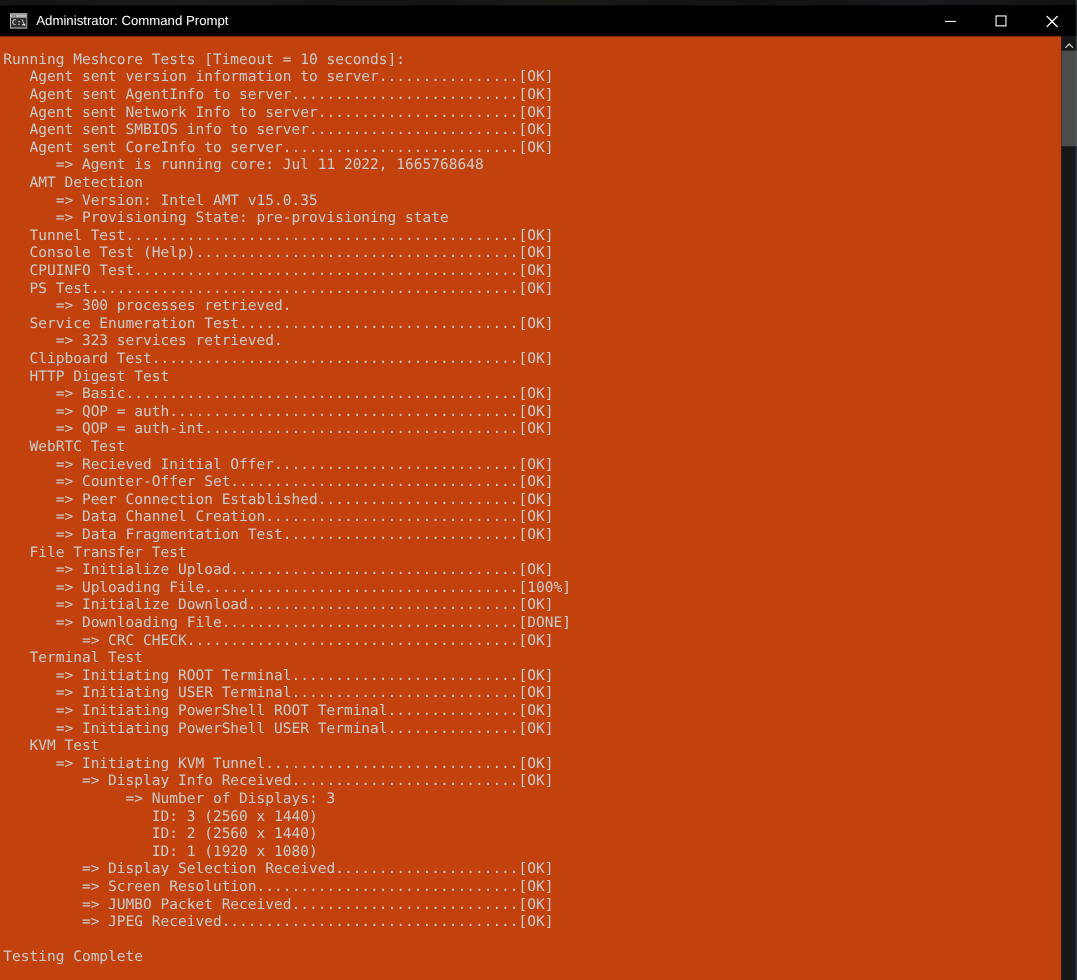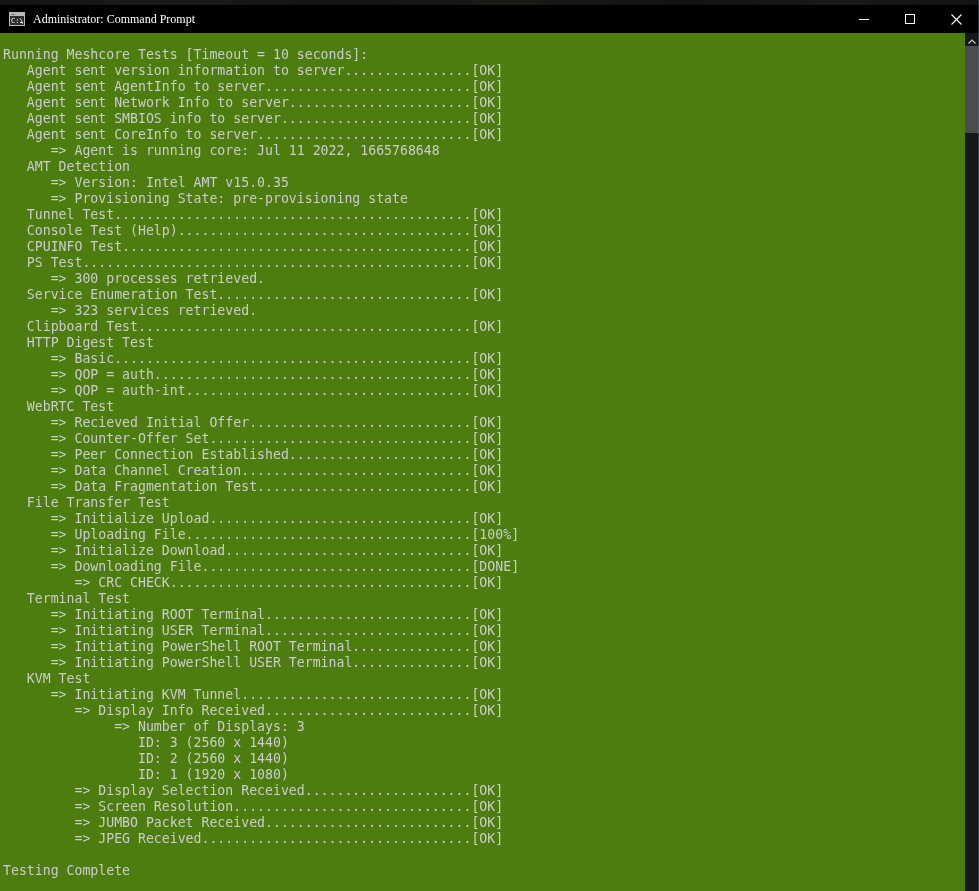--- a/index.html
+++ b/index.html
@@ -15,33 +15,33 @@
     background:linear-gradient(90deg,#141414 0%,#1a1c1a 18%,#131313 34%,#1b1a17 52%,#121212 70%,#191a1c 86%,#121212 100%);
   }
   
   .titlebar{
     position:absolute;left:0;top:5px;width:979px;height:28px;
     background:#000;display:flex;align-items:center;
   }
   .cmd-icon{width:16px;height:16px;margin-left:9px;flex:0 0 auto;}
   .window-title{
     color:#ffffff;font-size:12px;margin-left:8px;white-space:nowrap;
-    font-family:Liberation Serif, serif;
+    font-family:Liberation Sans, sans-serif;
   }
   .titlebar-spacer{flex:1 1 auto;}
   .caption-btn{
     width:46px;height:28px;display:flex;align-items:center;justify-content:center;
     background:#000;flex:0 0 auto;
   }
   .glyph-min{width:10px;height:1px;background:#ffffff;}
   .glyph-max{width:8px;height:8px;border:1px solid #ffffff;background:transparent;}
   
   .console-viewport{
     position:absolute;left:0;top:33px;right:14px;bottom:0;overflow:hidden;
-    background:#4d7c0f;
+    background:#c2410c;
   }
   .console-output{
     margin:14px 0 0 3px;
     font-family:"DejaVu Sans Mono","Liberation Mono",monospace;
     font-size:13.2px;line-height:16px;color:#cccccc;
     white-space:pre;letter-spacing:0;
   }
   
   .scrollbar{
     position:absolute;top:33px;right:0;bottom:0;width:14px;background:#171717;

